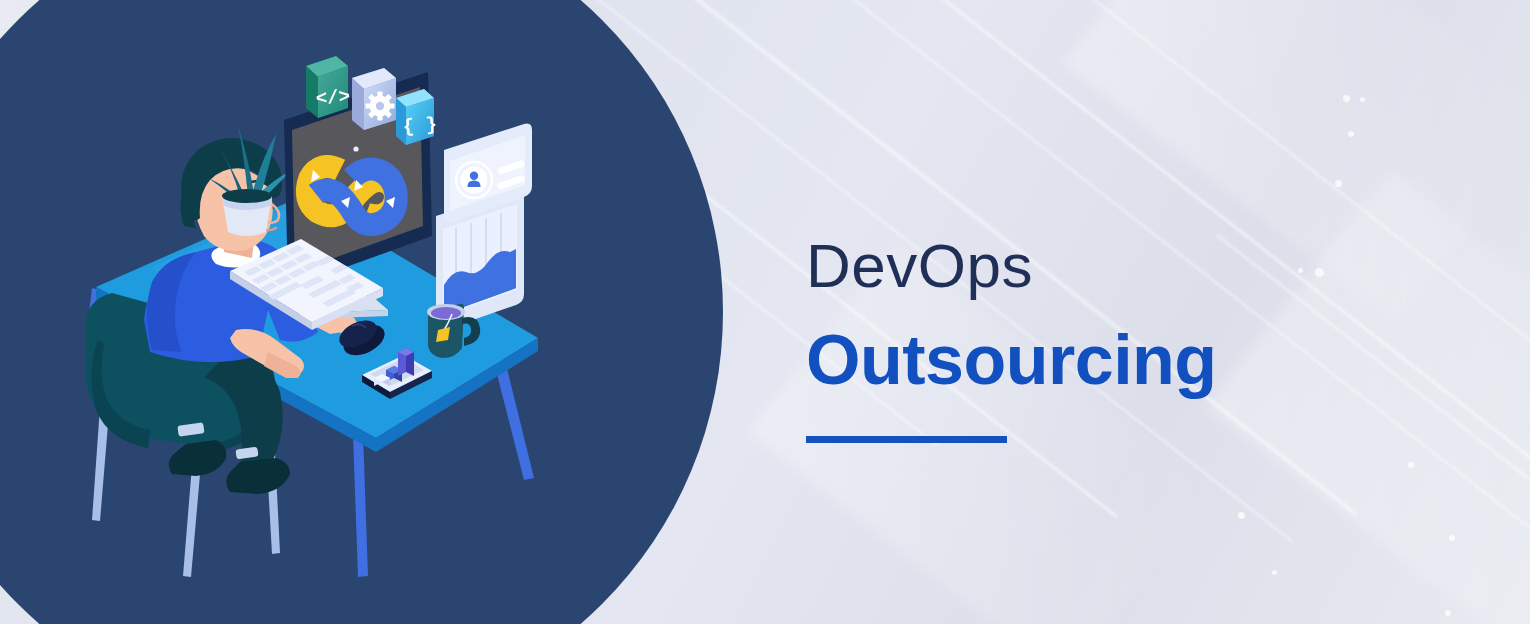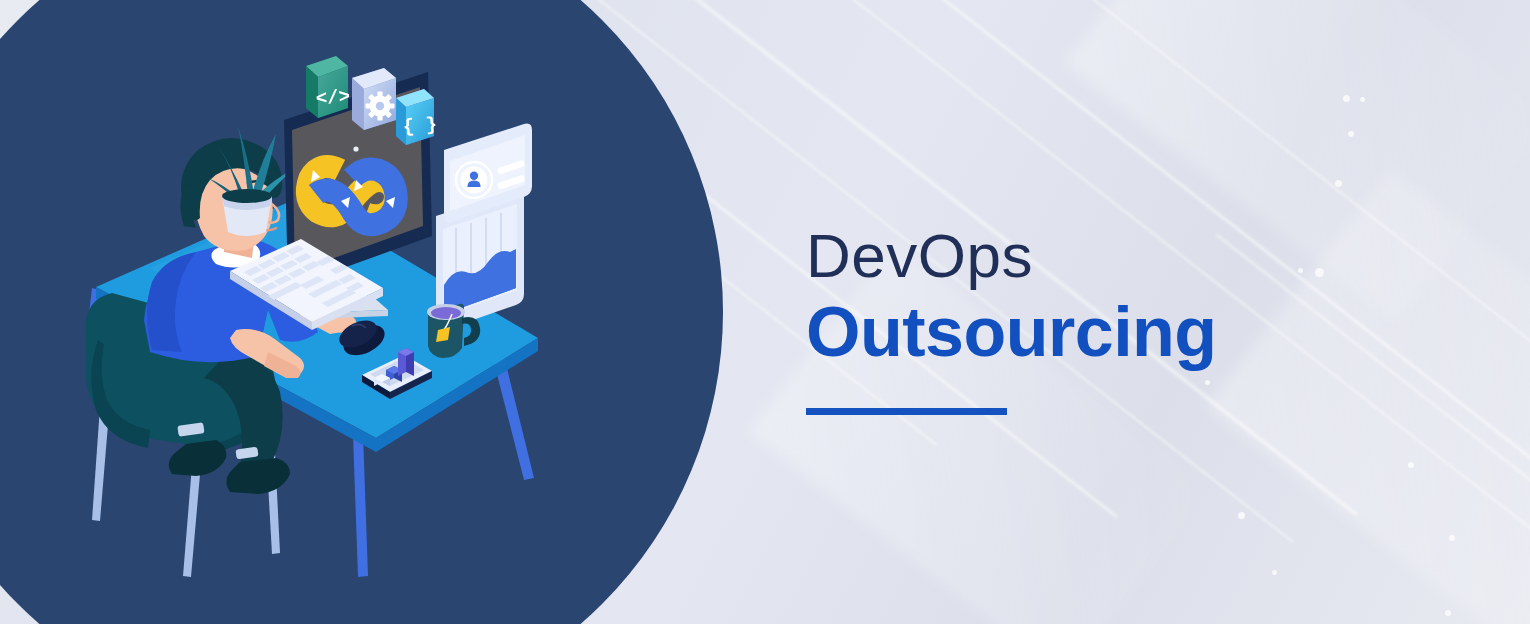--- a/index.html
+++ b/index.html
@@ -38,28 +38,28 @@
   }
   
   .navy-circle {
     position:absolute;
     left:-103px; top:-101px;
     width:826px; height:826px;
     border-radius:50%;
     background:#2a456f;
   }
   
-  .text-block { position:absolute; left:806px; top:224px; }
+  .text-block { position:absolute; left:806px; top:234px; }
   .t-light {
     font-size:62px; font-weight:400; letter-spacing:.5px;
     color:#1f2f57; line-height:1.02;
   }
   .t-bold {
     font-size:70px; font-weight:700; letter-spacing:-.5px;
-    color:#1250c0; line-height:1.12; margin-top:6px;text-align:right;
+    color:#1250c0; line-height:1.12; margin-top:24px;text-align:right;
   }
   .rule { width:201px; height:7px; background:#1453bf; margin-top:36px; }
 
   
   .illus { position:absolute; left:0; top:0; width:723px; height:624px; }
 </style>
 </head>
 <body>
 
 <div class="banner">

